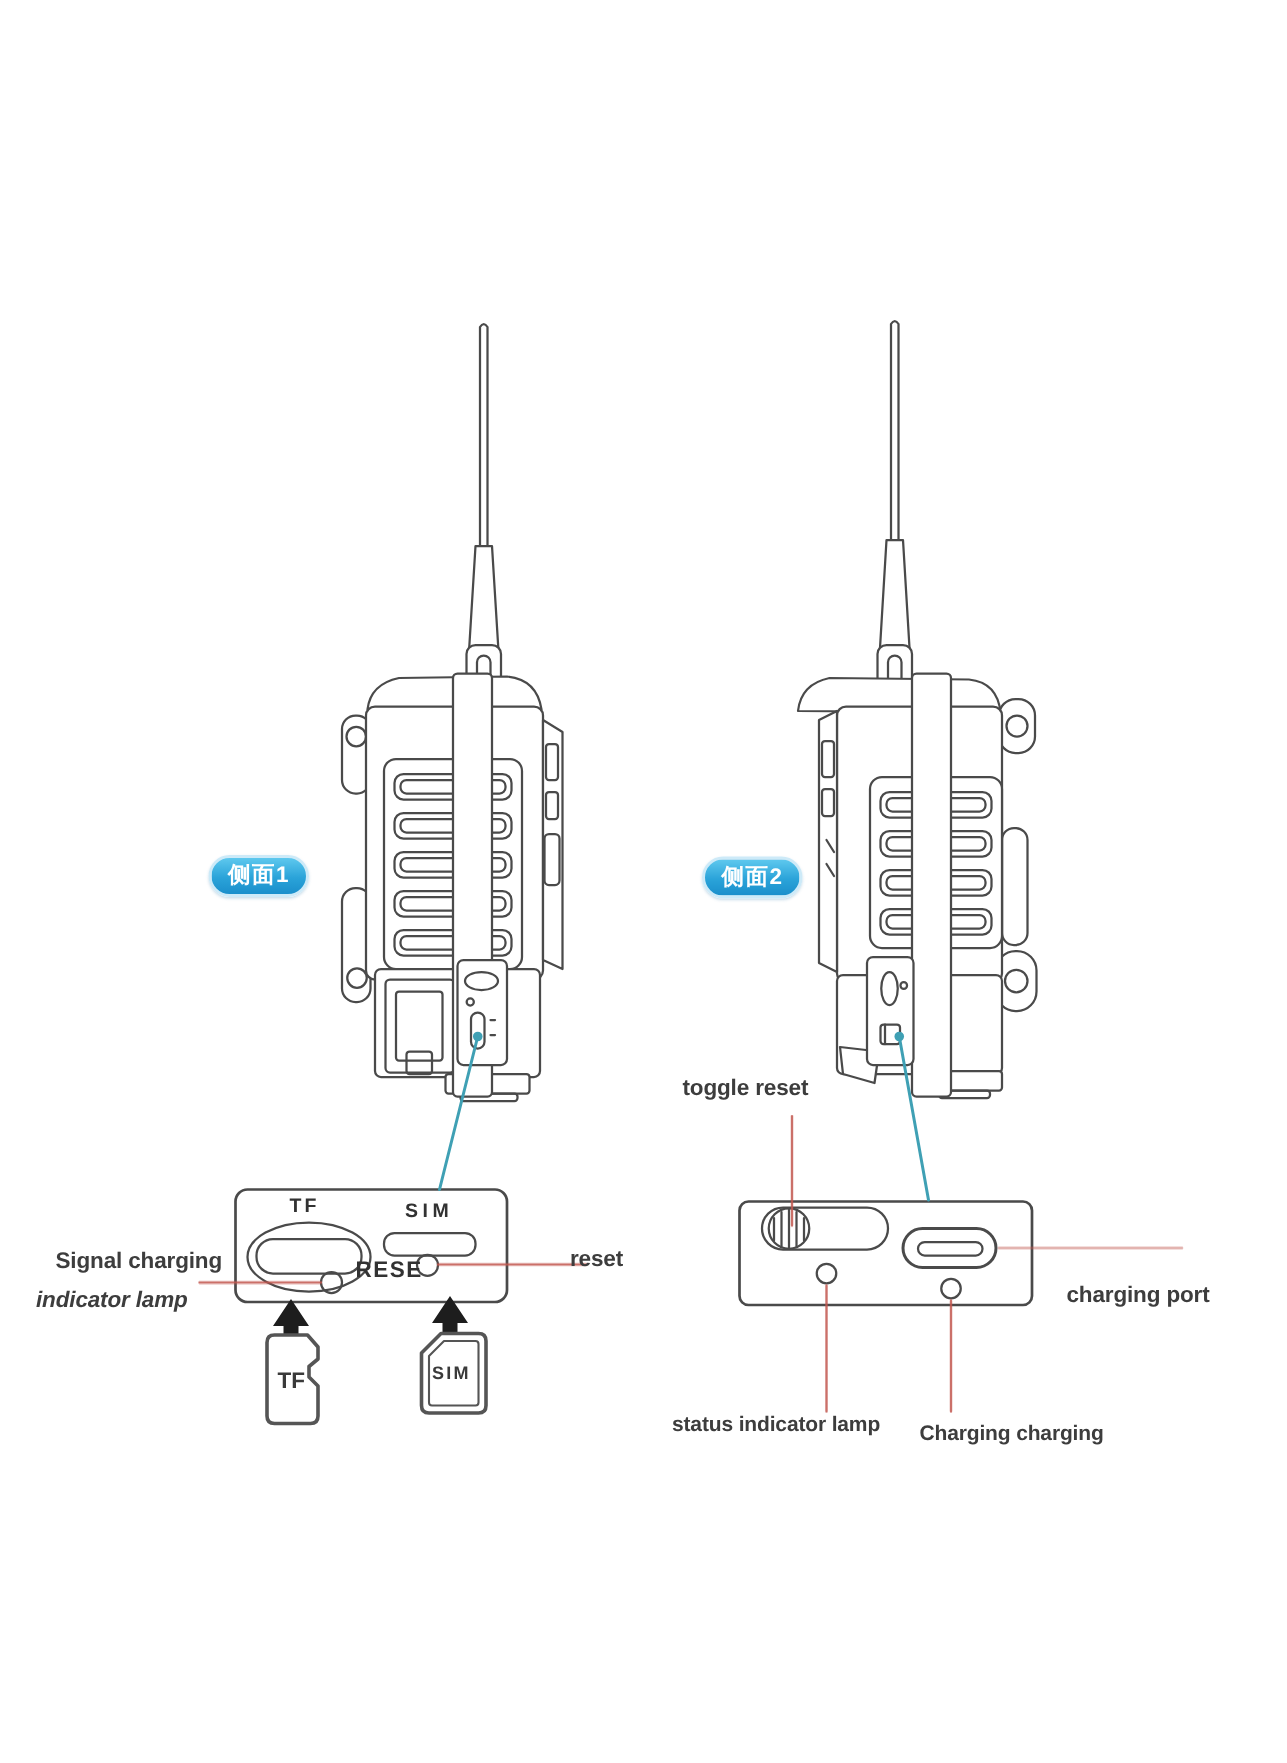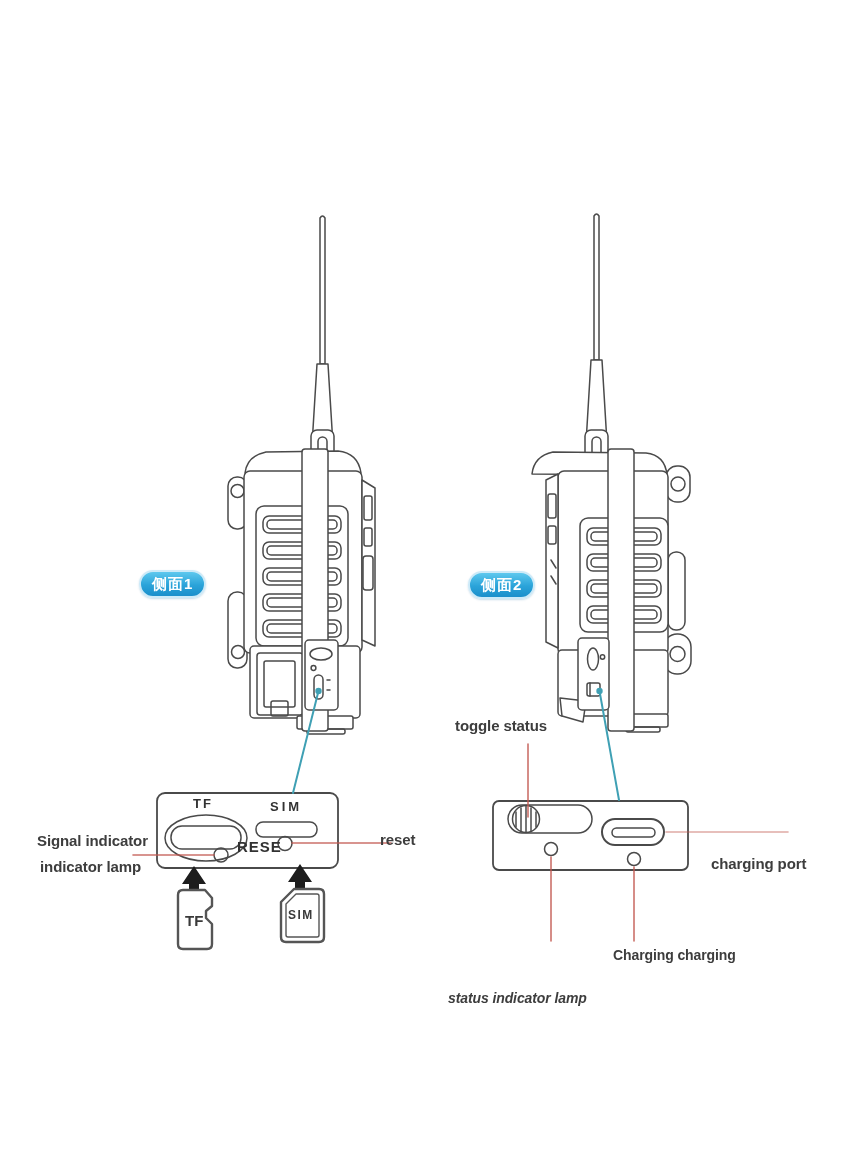--- a/index.html
+++ b/index.html
@@ -214,21 +214,21 @@
   <div class="badge" style="left:139px; top:570px;">侧面1</div>
   <div class="badge" style="left:468px; top:571px;text-align:right;">侧面2</div>
 
   <div class="slot-lbl" style="left:193px; top:797px; letter-spacing:2px;">TF</div>
   <div class="slot-lbl" style="left:270px; top:800px; letter-spacing:3px;">SIM</div>
   <div class="slot-lbl" style="left:237px; top:840px; font-size:15px; letter-spacing:1px;">RESE</div>
 
   <div class="card-lbl" style="left:185px; top:913px;">TF</div>
   <div class="card-lbl" style="left:288px; top:907px; font-size:12px; letter-spacing:1.5px;">SIM</div>
 
-  <div class="lbl" style="left:37px; top:831px;">Signal indicator</div>
-  <div class="lbl" style="left:40px; top:857px;">indicator lamp</div>
+  <div class="lbl" style="left:37px; top:831px;">Signal charging</div>
+  <div class="lbl" style="left:24px; top:857px;font-style:italic;">indicator lamp</div>
   <div class="lbl" style="left:380px; top:830px;">reset</div>
-  <div class="lbl" style="left:455px; top:716px;">toggle status</div>
+  <div class="lbl" style="left:455px; top:716px;">toggle reset</div>
   <div class="lbl" style="left:711px; top:806px;margin-top:48px;">charging port</div>
-  <div class="lbl small" style="left:448px; top:988px;font-style:italic;">status indicator lamp</div>
+  <div class="lbl small" style="left:448px; top:939px;">status indicator lamp</div>
   <div class="lbl small" style="left:613px; top:945px;">Charging charging</div>
 
 </div>
 
 </body></html>

